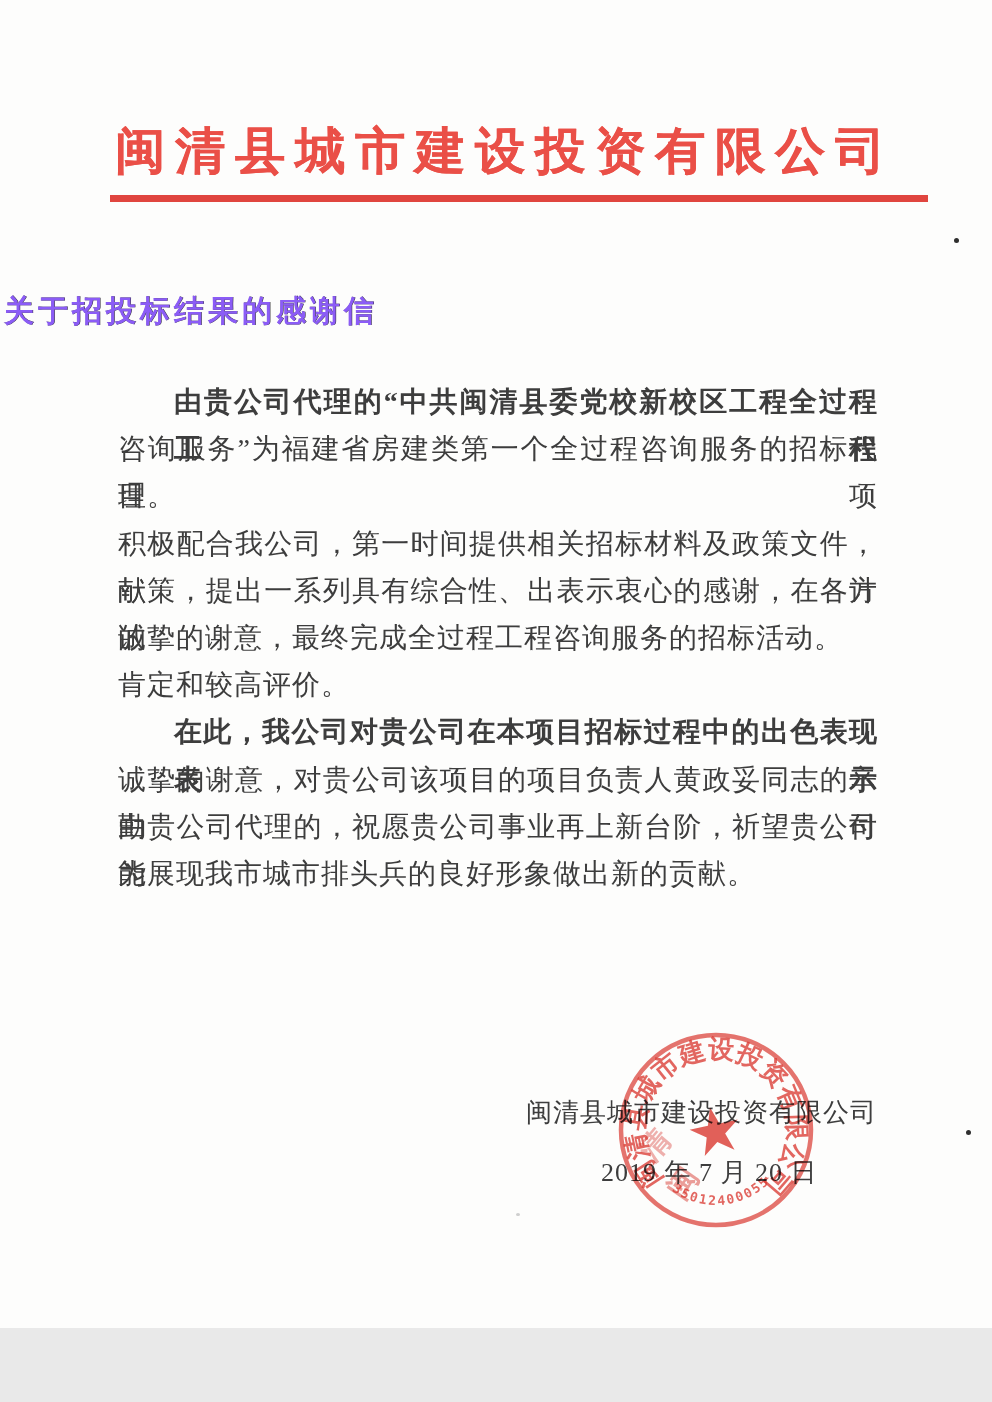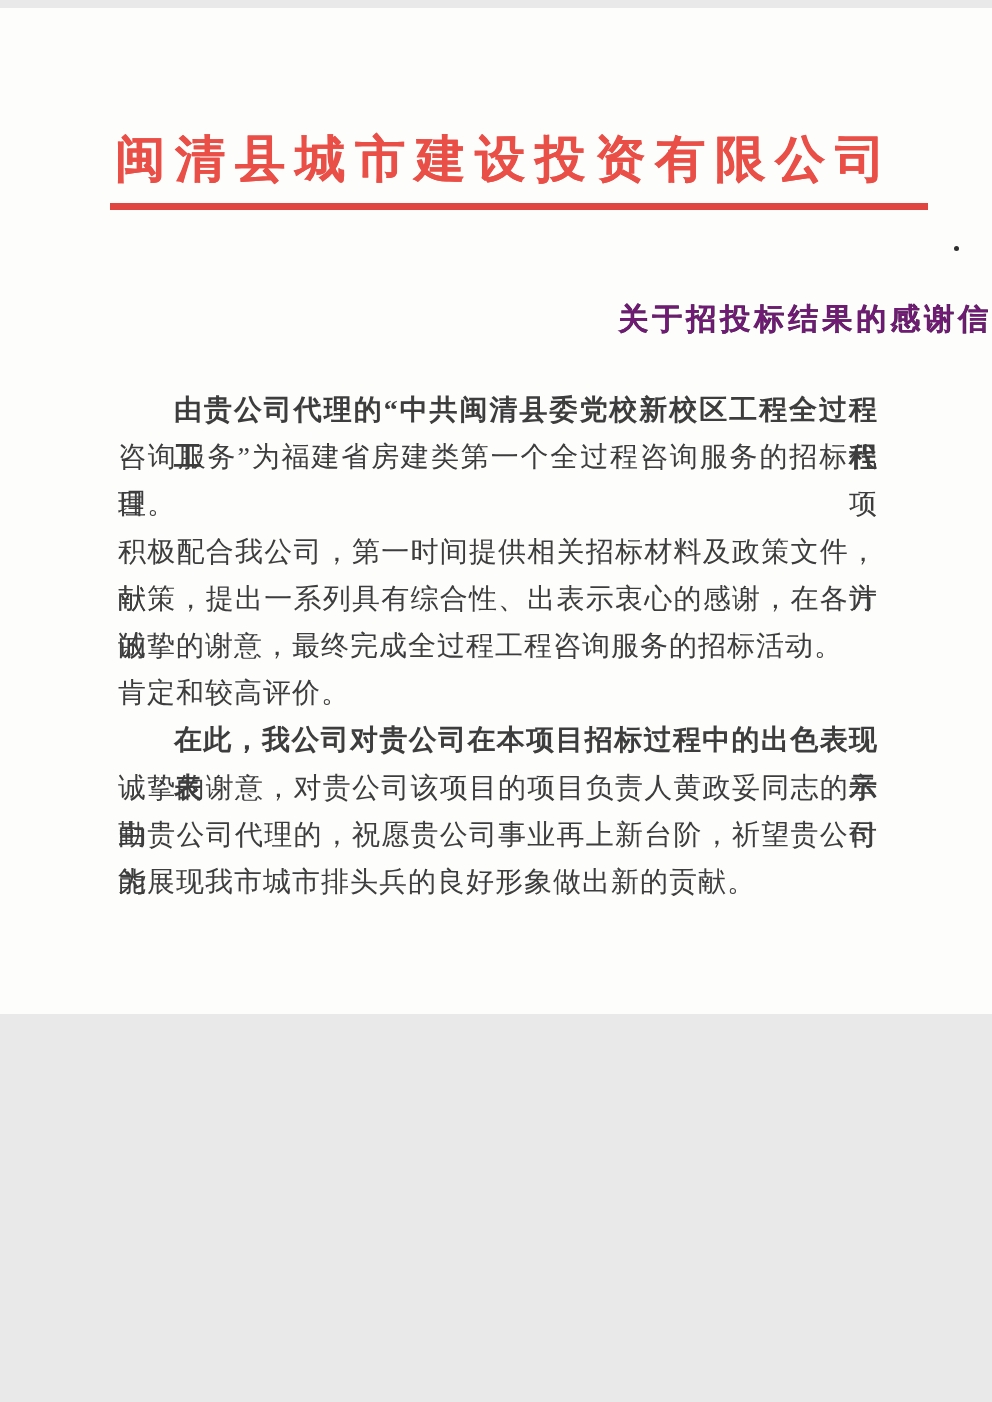--- a/index.html
+++ b/index.html
@@ -1,19 +1,19 @@
 <!DOCTYPE html>
 <html><head>
 <meta charset="utf-8">
 <style>
   html,body { margin:0; padding:0; background:#e9e9e9; }
   .page {
     position:relative;
-    width:992px; height:1006px;
-    margin:8px auto;
+    width:992px; height:1328px;
+    margin:0 auto;
     background:#fdfdfc;
     overflow:hidden;
     font-family:"Liberation Serif","DejaVu Serif",serif;
   }
 
   
   .letterhead {
     position:absolute; top:118px; left:0; width:100%;
     text-align:center; text-indent:18px;
     font-size:50px; font-weight:bold;
@@ -24,24 +24,24 @@
   }
   .letterhead-rule {
     position:absolute; top:195px; left:110px;
     width:818px; height:7px;
     background:#e0453f;
   }
 
   
   .doc-title {
     position:absolute; top:291px; left:0; width:100%;
-    text-align:right; text-indent:4px;
+    text-align:left; text-indent:4px;
     font-size:30px; font-weight:bold;
     letter-spacing:4px;
-    color:#701a75;
+    color:#8b5cf6;
     text-shadow:0.4px 0 0 #2f2f2f;
   }
 
   
   .letter-body {
     position:absolute; top:378px; left:118px;
     width:760px;
     color:#3d3d3d;
     font-size:28px;
   }

